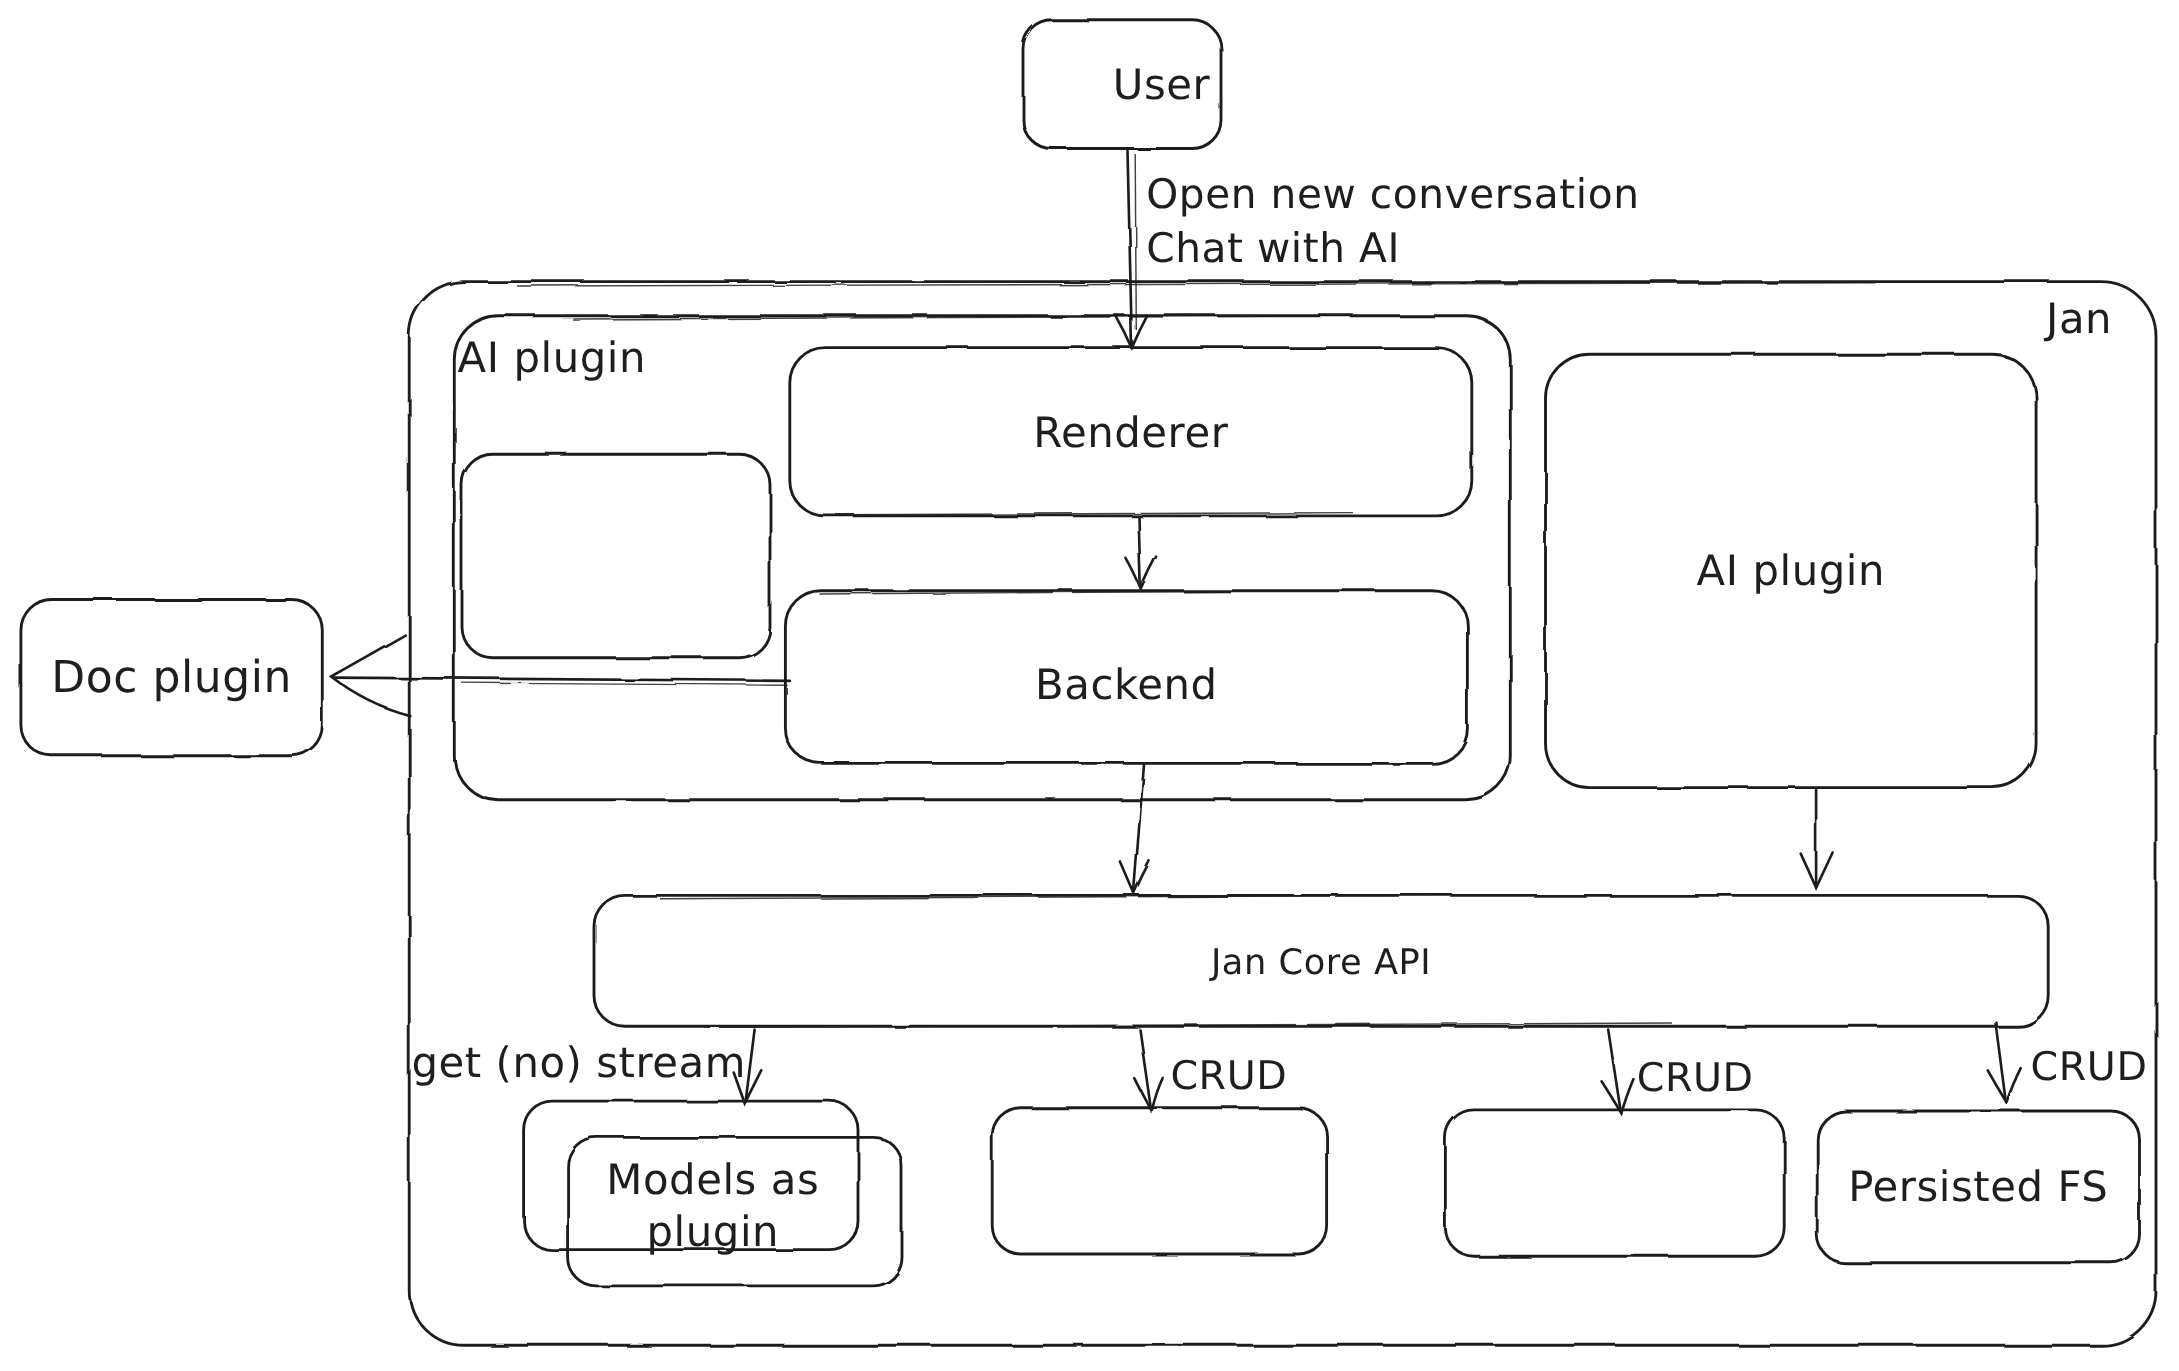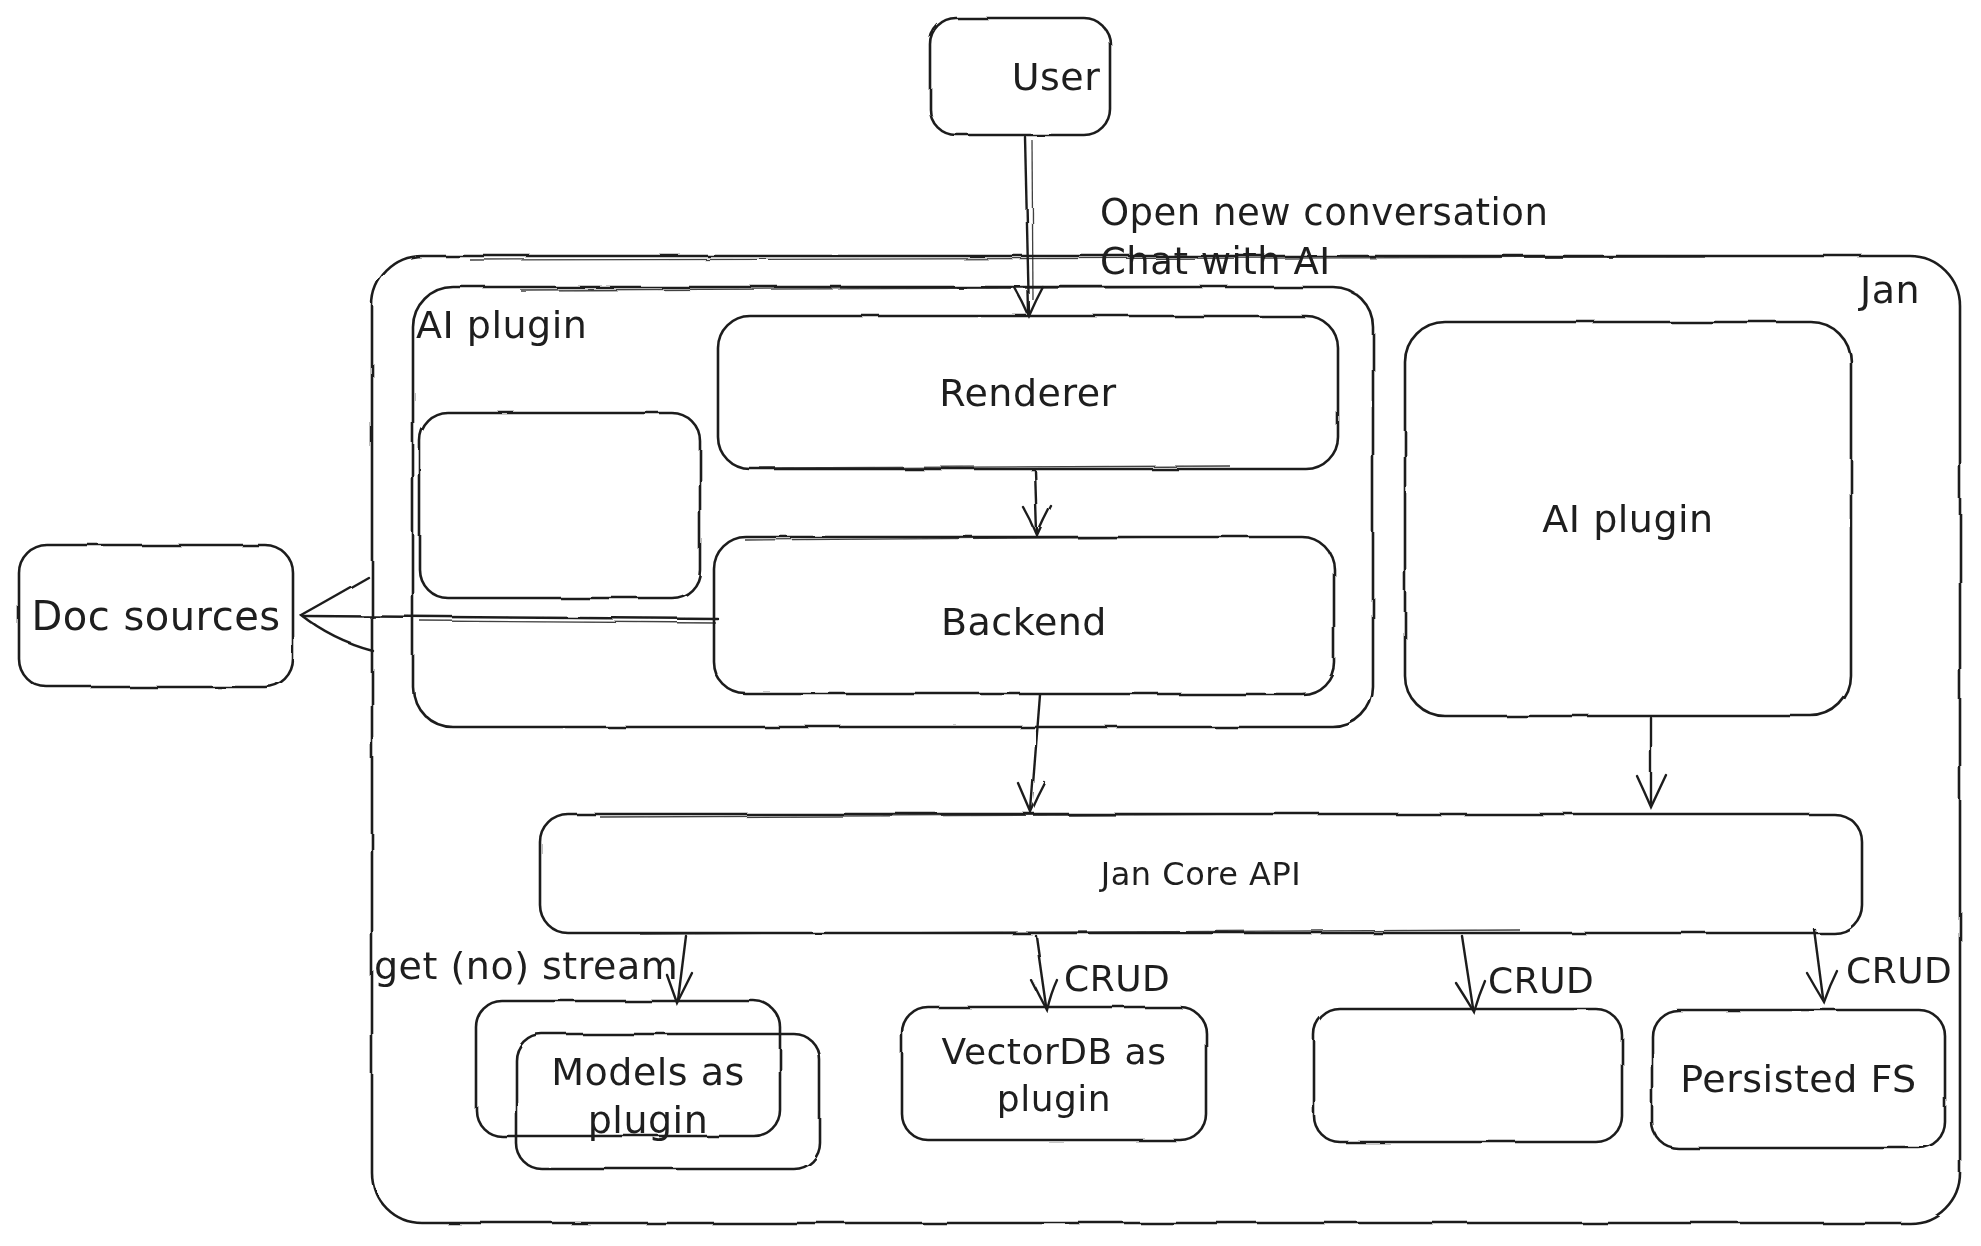--- a/index.html
+++ b/index.html
@@ -97,28 +97,27 @@
     </g>
   </svg>
 
   <div class="lbl" style="left:1860px;top:268px;font-size:38px;">Jan</div>
   <div class="lbl" style="left:416px;top:303px;font-size:38px;">AI plugin</div>
 
   <div class="box-lbl" style="left:966px;top:18px;width:180px;height:117px;font-size:38px;">User</div>
   <div class="box-lbl" style="left:718px;top:316px;width:620px;height:153px;font-size:38px;">Renderer</div>
   <div class="box-lbl" style="left:714px;top:537px;width:620px;height:170px;font-size:38px;">Backend</div>
   <div class="box-lbl" style="left:1405px;top:322px;width:446px;height:394px;font-size:38px;">AI plugin</div>
-  <div class="box-lbl" style="left:19px;top:545px;width:274px;height:142px;font-size:40px;">Doc sources</div>
+  <div class="box-lbl" style="left:19px;top:545px;width:274px;height:142px;font-size:40px;">Doc plugin</div>
   <div class="box-lbl" style="left:540px;top:814px;width:1322px;height:119px;font-size:32px;">Jan Core API</div>
   <div class="box-lbl wrap" style="left:498px;top:1046px;width:300px;height:100px;font-size:38px;line-height:48px;">Models as plugin</div>
-  <div class="box-lbl wrap" style="left:922px;top:1012px;width:264px;height:125px;font-size:36px;line-height:47px;">VectorDB as plugin</div>
   <div class="box-lbl" style="left:1652px;top:1010px;width:293px;height:138px;font-size:38px;">Persisted FS</div>
 
 
-  <div class="lbl" style="left:1100px;top:152px;font-size:37px;line-height:49px;margin-top:36px;">
+  <div class="lbl" style="left:1042px;top:152px;font-size:37px;line-height:49px;">
     <span class="note-line">Open new conversation</span>
     <span class="note-line">Chat with AI</span>
   </div>
   <div class="lbl" style="left:374px;top:944px;font-size:38px;">get (no) stream</div>
   <div class="lbl" style="left:1064px;top:958px;font-size:36px;">CRUD</div>
   <div class="lbl" style="left:1488px;top:960px;font-size:36px;">CRUD</div>
   <div class="lbl" style="left:1846px;top:950px;font-size:36px;">CRUD</div>
 
 </div>
 

